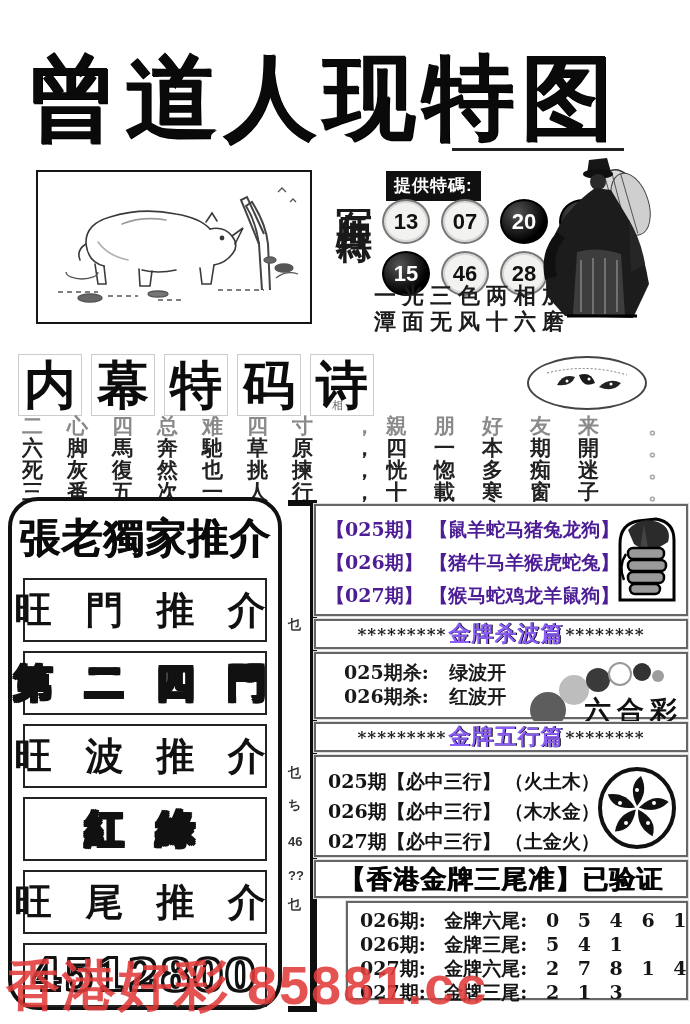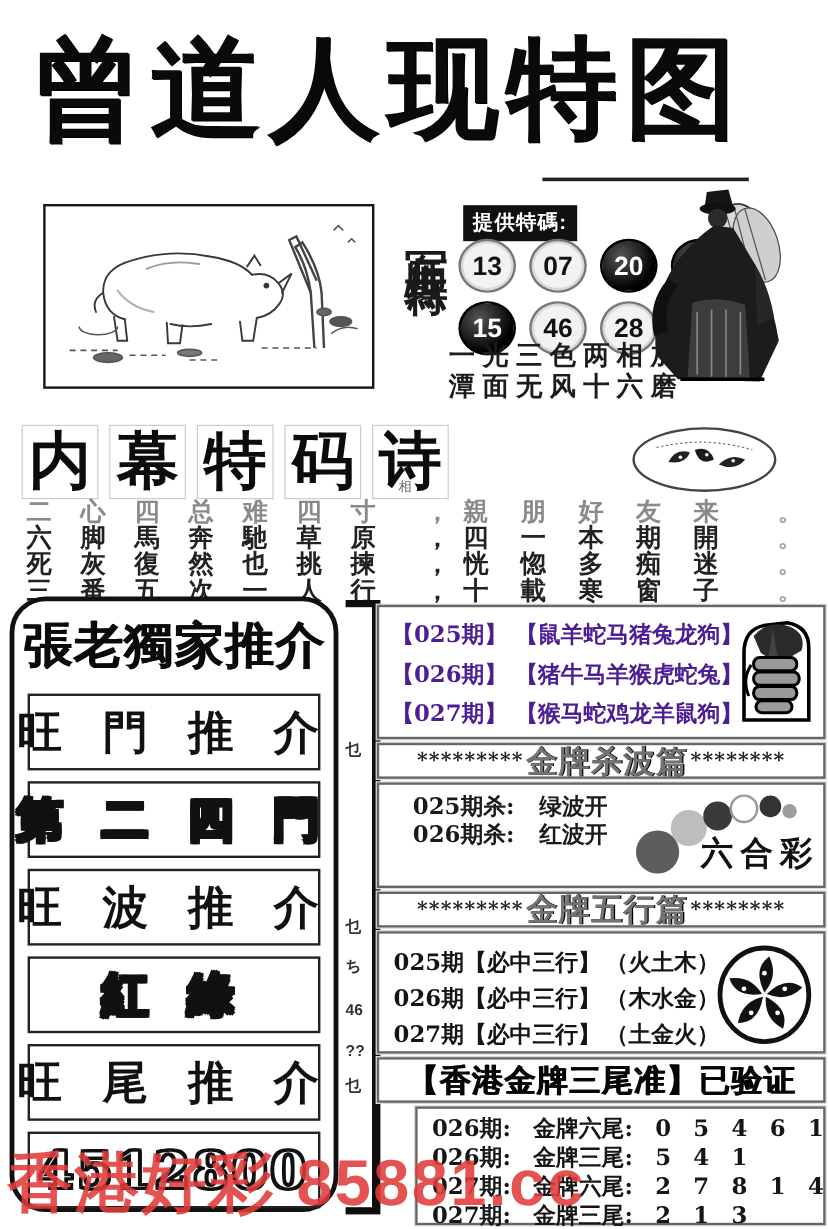--- a/index.html
+++ b/index.html
@@ -1,21 +1,21 @@
 <!DOCTYPE html>
 <html><head>
 <meta charset="utf-8">
 <style>
   html,body{margin:0;padding:0;}
   body{width:690px;height:1024px;background:#fff;position:relative;overflow:hidden;
        font-family:"DejaVu Serif","Liberation Serif",serif;color:#111;}
   .abs{position:absolute;}
 
   
-  .main-title{left:26px;top:12px;width:664px;font-size:92px;font-weight:900;
+  .main-title{left:26px;top:36px;width:664px;font-size:92px;font-weight:900;
     letter-spacing:7px;white-space:nowrap;color:#0a0a0a;
     font-family:"DejaVu Serif",serif;text-shadow:1px 1px 0 #000;}
   .title-underline{left:452px;top:148px;width:172px;height:3px;background:#222;}
 
   
   .rhino-box{left:36px;top:170px;width:272px;height:150px;border:2px solid #151515;background:#fff;}
 
   
   .advisor-label{left:330px;top:180px;height:155px;writing-mode:vertical-rl;
     font-size:36px;font-weight:900;letter-spacing:6px;color:#1a1a1a;}
@@ -68,22 +68,22 @@
 
   
   .right-col{left:314px;top:504px;width:374px;height:520px;box-sizing:border-box;}
   .rc-box{border:2px solid #666;background:#fff;margin-bottom:3px;position:relative;box-sizing:border-box;
     box-shadow:0 0 0 1px #ddd;}
   .zodiac{height:112px;padding:7px 0 0 10px;}
   .z-row{font-size:19px;font-weight:900;line-height:33px;white-space:nowrap;color:#4c1d95;}
   .fist-wrap{position:absolute;right:6px;top:8px;width:66px;height:88px;}
   .sec-hdr{height:30px;display:flex;align-items:center;justify-content:center;gap:2px;}
   .stars{font-size:17px;font-weight:bold;letter-spacing:1px;color:#222;}
-  .sec-title{font-size:26px;font-weight:900;color:#737373;letter-spacing:1px;text-shadow:1px 0 0 #000;}
-  .shabo{height:88px;padding:6px 12px 0 28px;}
+  .sec-title{font-size:22px;font-weight:900;color:#8b5cf6;letter-spacing:1px;text-shadow:1px 0 0 #000;}
+  .shabo{height:67px;padding:6px 12px 0 28px;}
   .s-row{font-size:19px;font-weight:bold;line-height:24px;color:#1a1a1a;}
   .s-row .lbl{margin-right:14px;}
   .marksix{position:absolute;right:2px;top:0px;width:158px;height:78px;}
   .wuxing{height:102px;padding:9px 0 0 12px;}
   .w-row{font-size:19px;font-weight:900;line-height:30px;white-space:nowrap;color:#141414;}
   .w-row .val{font-weight:bold;margin-left:4px;}
   .bauhinia-wrap{position:absolute;right:8px;top:9px;width:82px;height:84px;}
   .tails-hdr{height:38px;display:flex;align-items:center;justify-content:center;
     font-size:26px;font-weight:900;letter-spacing:1px;color:#060606;text-shadow:1px 0 0 #000;}
   .tails{height:99px;padding:5px 0 0 12px;margin-bottom:0;margin-left:32px;}

